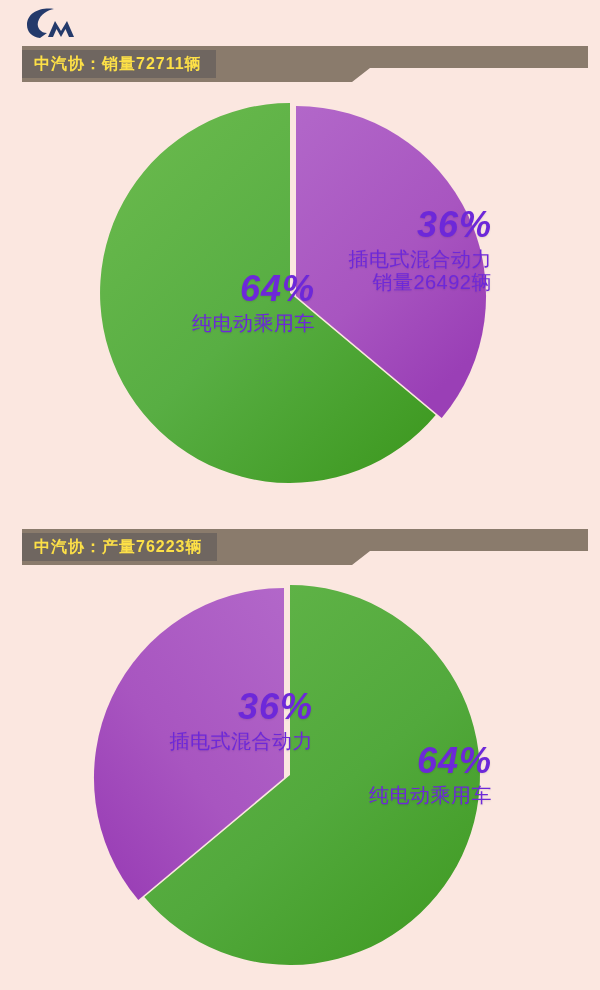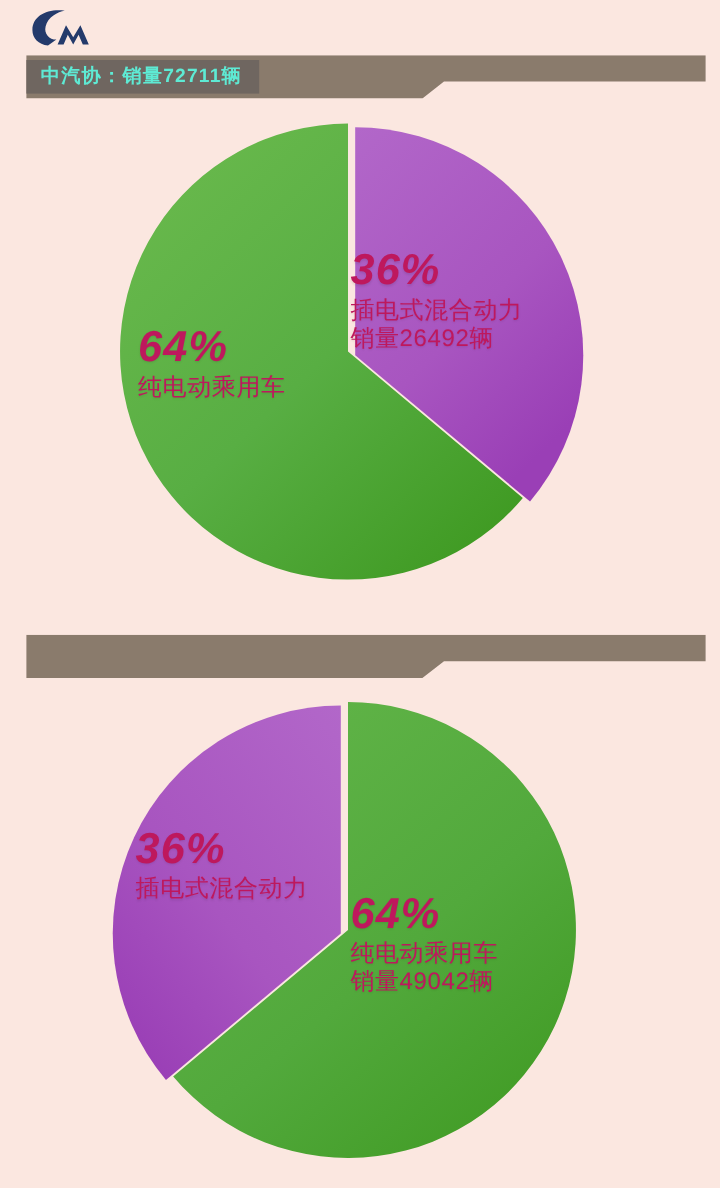--- a/index.html
+++ b/index.html
@@ -44,21 +44,21 @@
     position: absolute;
     left: 22px;
     top: 4px;
     height: 28px;
     padding: 0 14px 0 12px;
     background: #6f6660;
     display: flex;
     align-items: center;
   }
   .header-bar .bar-title {
-    color: #5eead4;
+    color: #fde047;
     font-size: 16px;
     font-weight: bold;
     letter-spacing: 1px;
     white-space: nowrap;
     line-height: 1;
   }
 
   
   .chart-block {
     position: absolute;
@@ -69,22 +69,22 @@
     position: absolute;
     left: 100px;
     width: 380px;
     height: 380px;
   }
   .pie-stage svg { display: block; overflow: visible; }
 
   
   .slice-label {
     position: absolute;
-    text-align: left;
-    color: #be185d;
+    text-align: right;
+    color: #6d28d9;
     line-height: 1.18;
     pointer-events: none;
     text-shadow: 0 1px 2px rgba(0,0,0,0.10);
   }
   .slice-label .pct {
     display: block;
     font-size: 36px;
     font-weight: bold;
     font-style: italic;
     letter-spacing: 1px;
@@ -163,20 +163,23 @@
     <span class="l1">纯电动乘用车</span>
   </div>
 </div>
 
 <div class="header-bar" style="top:529px;">
   <div class="bar-bg">
     <svg width="600" height="36" viewBox="0 0 600 36" preserveAspectRatio="none" aria-hidden="true">
       <path d="M22,0 L588,0 L588,22 L370,22 L352,36 L22,36 Z" fill="#8a7b6c"></path>
     </svg>
   </div>
+  <div class="bar-dark">
+    <span class="bar-title">中汽协：产量76223辆</span>
+  </div>
 </div>
 
 <div id="c2" class="chart-block" style="top:0;">
   <div class="pie-stage" style="top:585px;">
     <svg width="380" height="380" viewBox="0 0 380 380" aria-hidden="true">
       <defs>
         <linearGradient id="g2grn" x1="0.15" y1="0" x2="0.9" y2="1">
           <stop offset="0%" stop-color="#62b549"></stop>
           <stop offset="55%" stop-color="#52a93c"></stop>
           <stop offset="100%" stop-color="#3f9a22"></stop>
@@ -197,15 +200,14 @@
   </div>
 
   <div class="slice-label lbl-purple">
     <span class="pct">36%</span>
     <span class="l1">插电式混合动力</span>
   </div>
 
   <div class="slice-label lbl-green">
     <span class="pct">64%</span>
     <span class="l1">纯电动乘用车</span>
-    <span class="l2">销量49042辆</span>
   </div>
 </div>
 
 </body></html>

